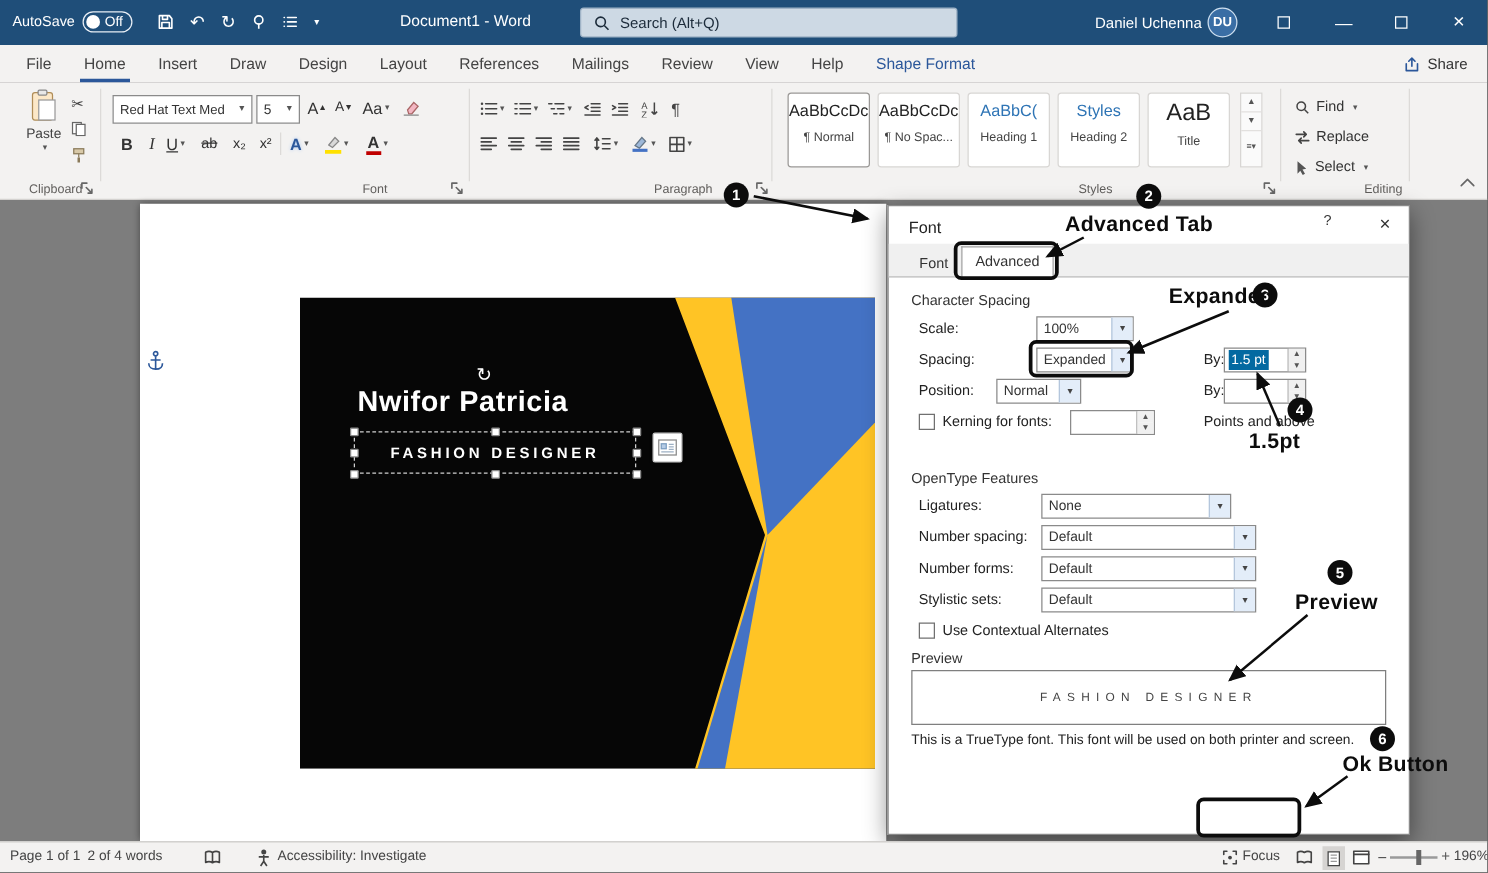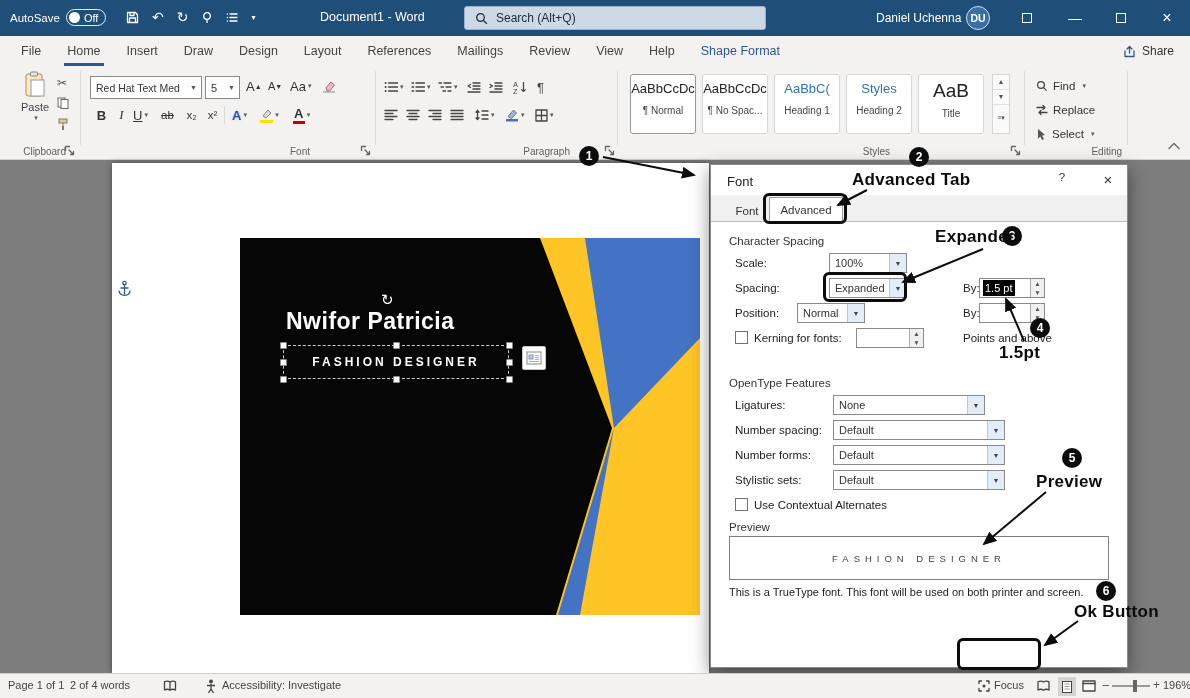--- a/index.html
+++ b/index.html
@@ -70,21 +70,21 @@
 .dlg-tab{position:absolute;height:23px;top:4px;display:flex;align-items:center;justify-content:center;font-size:11.5px;color:#333}
 .dlg-tab.active{top:2px;height:26px;background:#fff;border:1px solid #a0a0a0;border-bottom:1px solid #fff;z-index:2}
 .sect{position:absolute;left:18px;font-size:11.5px;color:#333}
 .dlbl{position:absolute;font-size:11.5px;color:#222}
 .dcombo{position:absolute;height:20px;border:1px solid #8a8a8a;background:#fff;display:flex;align-items:center;padding-left:5px;font-size:11px}
 .dcombo .cb2{margin-left:auto;width:17px;height:100%;background:#e3edf9;border-left:1px solid #b4c6dc;display:flex;align-items:center;justify-content:center;font-size:7px;color:#444}
 .spin{position:absolute;height:20px;border:1px solid #8a8a8a;background:#fff;display:flex;font-size:11px}
 .spin .val{flex:1;display:flex;align-items:center;padding-left:3px}
 .spin .sc{width:14px;border-left:1px solid #adadad;display:flex;flex-direction:column}
 .spin .sc span{flex:1;background:#f0f0f0;font-size:6.5px;color:#555;text-align:center;line-height:9px}
-.selblue{background:#000000;color:#fff;padding:2px 2px}
+.selblue{background:#0369a1;color:#fff;padding:2px 2px}
 .cbx{position:absolute;width:13px;height:13px;border:1px solid #707070;background:#fff}
 .pvbox{position:absolute;left:18px;top:371px;width:380px;height:44px;border:1px solid #7f7f7f;display:flex;align-items:center;justify-content:center}
 .pvtext{font-size:9.5px;letter-spacing:5px;color:#444}
 .note{position:absolute;left:18px;top:421px;font-size:11px;color:#222}
 .btnbar{position:absolute;left:0;bottom:0;width:100%;height:40px;border-top:1px solid #e0e0e0;background:#fff}
 .dbtn{position:absolute;top:9px;height:23px;background:#e1e1e1;border:1px solid #adadad;border-radius:2px;display:flex;align-items:center;justify-content:center;font-size:11.5px;color:#222}
 .dbtn.primary{background:#eff6fc;border:1.5px solid #0067c0}
 
 
 .anncircle{position:absolute;width:20px;height:20px;border-radius:50%;background:#0c0c0c;color:#fff;

